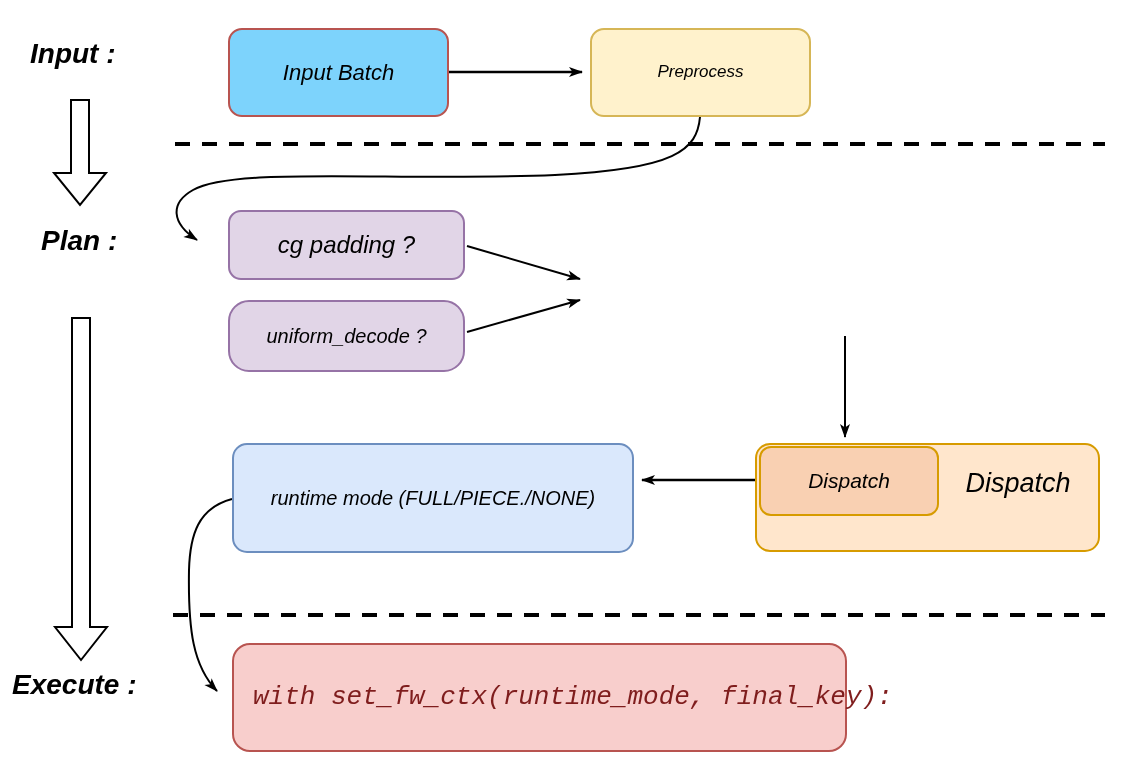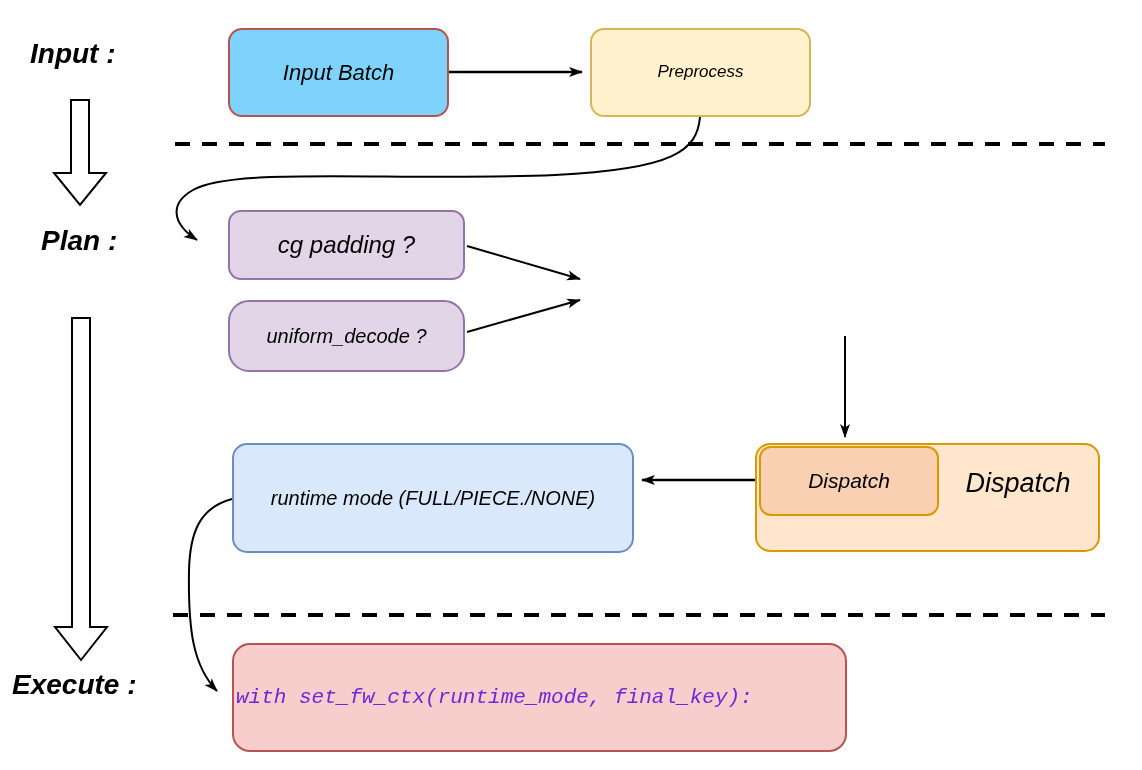--- a/index.html
+++ b/index.html
@@ -75,24 +75,24 @@
   }
   #box-runtime {
     left:232px; top:443px; width:402px; height:110px;
     background:#DAE8FC; border:2px solid #6C8EBF; border-radius:15px;
     font-size:20px; line-height:28px;text-align:center;
   }
   #box-execute {
     left:232px; top:643px; width:615px; height:109px;
     background:#F8CECC; border:2px solid #B85450; border-radius:18px;
     align-items:flex-start;
-    padding-left:2px;
+    padding-left:19px;
     font-family:"Liberation Mono", "DejaVu Sans Mono", monospace;
-    font-size:21px; line-height:29px;
-    color:#6d28d9;
+    font-size:26px; line-height:29px;
+    color:#7f1d1d;
   }
   .code-line { white-space:pre; }
 </style>
 </head>
 <body>
 
 <div class="canvas">
 
   <svg class="wires" viewBox="0 0 1142 770" xmlns="http://www.w3.org/2000/svg">
     <defs>

